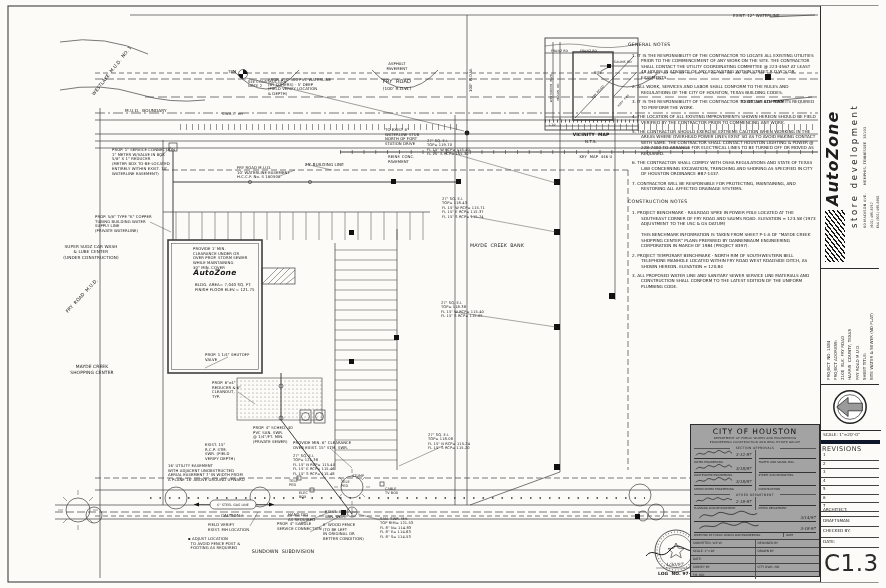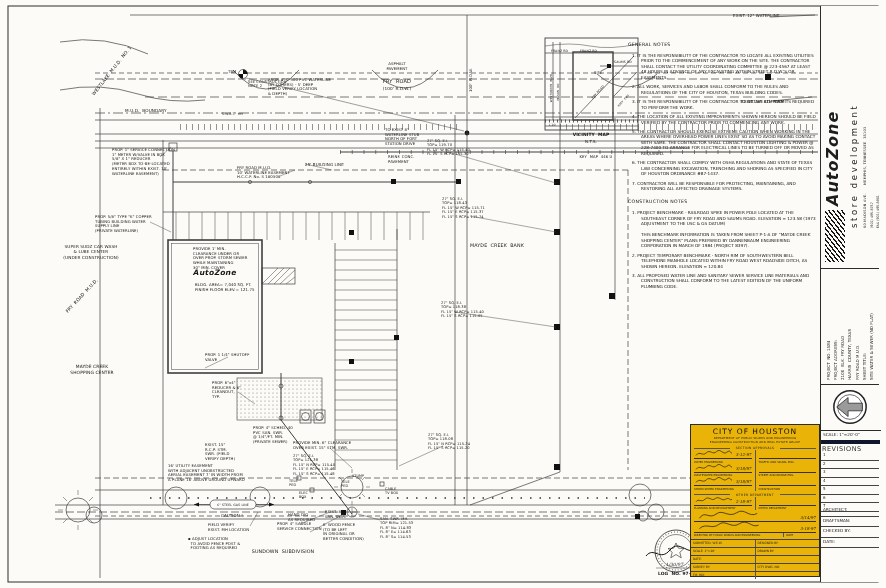--- a/index.html
+++ b/index.html
@@ -36,21 +36,21 @@
   .tb-scale{position:absolute;top:424px;left:0;width:58px;height:9px;border-top:1px solid #2c2c2c;
             font-size:4.2px;padding:1px 0 0 2px;}
   .tb-revh{position:absolute;top:434px;left:0;width:58px;font-size:6.5px;letter-spacing:.5px;border-top:4px solid #0f172a;padding:1px 0 0 1px;color:#333;}
   .tb-revs{position:absolute;top:446px;left:0;width:58px;}
   .tb-rev{height:7.5px;border-bottom:1px solid #444;font-size:4px;padding-left:2px;}
   .tb-credits{position:absolute;top:500px;left:0;width:58px;}
   .tb-credit{height:8.5px;border-bottom:1px solid #444;font-size:4.2px;padding:1px 0 0 2px;color:#222;}
   .tb-sheet{position:absolute;top:540px;left:0;width:58px;height:36px;font-size:23px;color:#2a2a2a;
             padding:4px 0 0 3px;letter-spacing:.5px;}
   
-  .houston{position:absolute;left:690px;top:424px;width:128px;height:151px;border:1px solid #2c2c2c;background:#eab308;}
+  .houston{position:absolute;left:690px;top:424px;width:128px;height:151px;border:1px solid #2c2c2c;background:#a3a3a3;}
   .h-title{font-size:7.5px;text-align:center;letter-spacing:1px;margin-top:2px;color:#111;}
   .h-sub{font-size:3px;text-align:center;letter-spacing:.2px;color:#222;transform:scale(.95);}
   .h-sec{font-size:3px;text-align:center;margin-top:2px;letter-spacing:.4px;color:#222;
          display:flex;align-items:center;gap:3px;justify-content:center;}
   .h-sec:before,.h-sec:after{content:"";flex:1;border-top:1px solid #555;margin:0 3px;}
   .h-row{display:flex;}
   .h-cell{flex:1;padding:0 3px;}
   .h-cell + .h-cell{border-left:1px solid #555;}
   .h-sigarea{height:8px;border-bottom:1px solid #333;position:relative;}
   .sig{position:absolute;left:0;bottom:0;height:9px;width:40px;}
@@ -592,15 +592,16 @@
         <div class="tb-rev">6</div>
         <div class="tb-rev">7</div>
       </div>
     <div class="tb-credits">
 
     <div class="tb-credit">ARCHITECT:</div>
         <div class="tb-credit">DRAFTSMAN:</div>
         <div class="tb-credit">CHECKED BY:</div>
         <div class="tb-credit">DATE:</div>
       </div>
+    <div class="tb-sheet">C1.3</div>
   </div>
 
 </div>
 
 </body></html>

